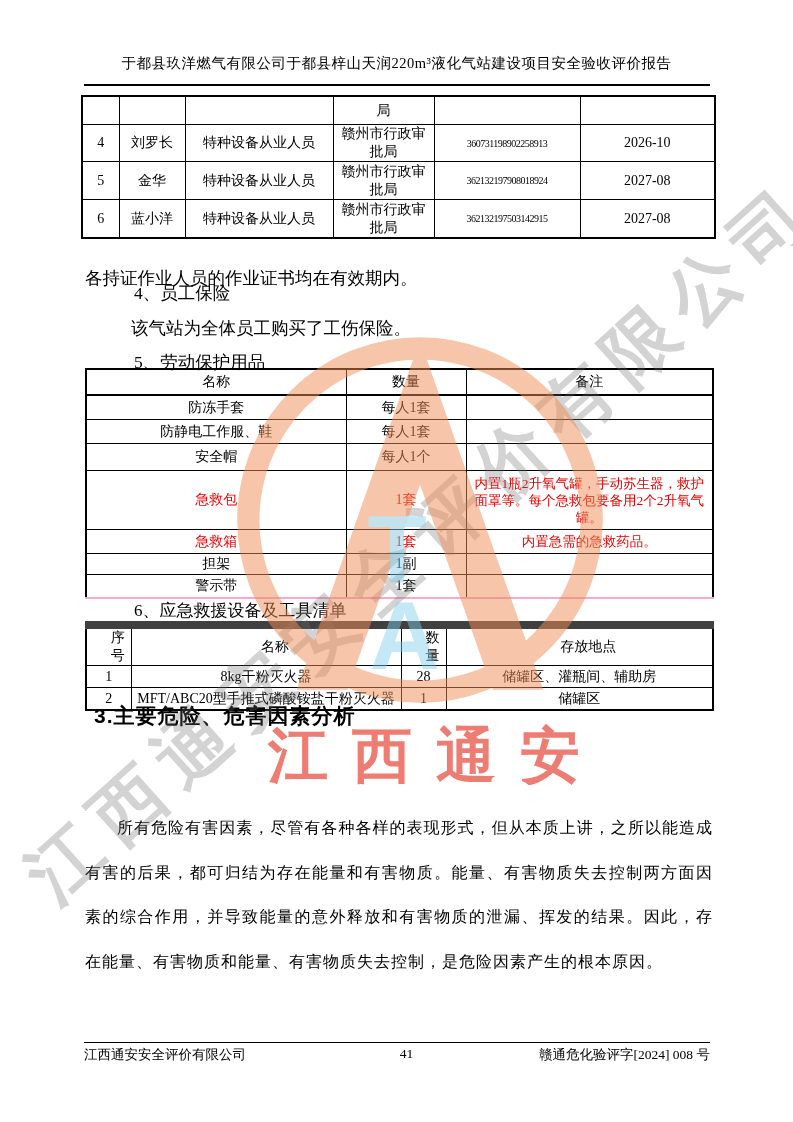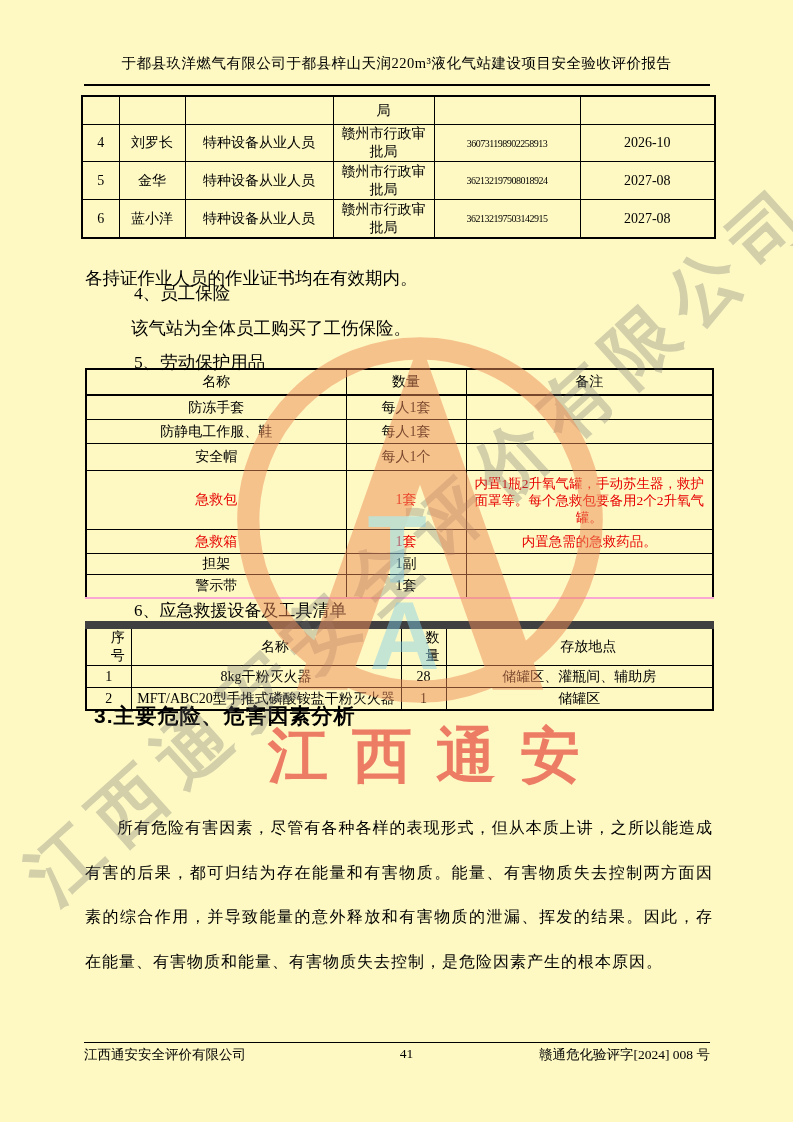--- a/index.html
+++ b/index.html
@@ -1,17 +1,17 @@
 <!DOCTYPE html>
 <html><head>
 <meta charset="utf-8">
 <style>
   html,body{margin:0;padding:0;background:#e9e9e9;}
   .page{
-    position:relative;width:793px;height:1122px;background:#fef9c3;
+    position:relative;width:793px;height:1122px;background:#ffffff;
     margin:0 auto;overflow:hidden;
     font-family:"Liberation Serif","DejaVu Serif",serif;color:#000;
   }
   
   .header-title{
     position:absolute;top:54px;left:0;right:0;text-align:center;
     font-size:14.5px;letter-spacing:.5px;
   }
   .header-rule{position:absolute;top:84px;left:84px;width:626px;border-top:2px solid #000;}
   

